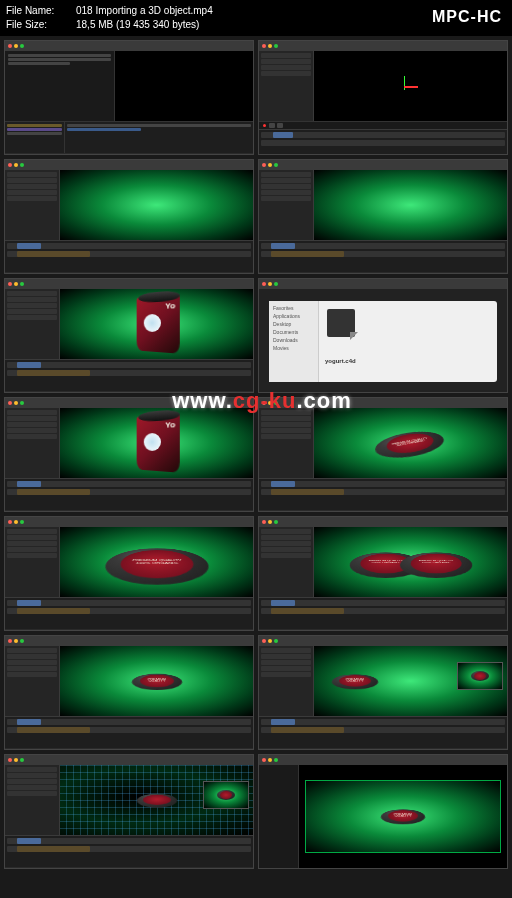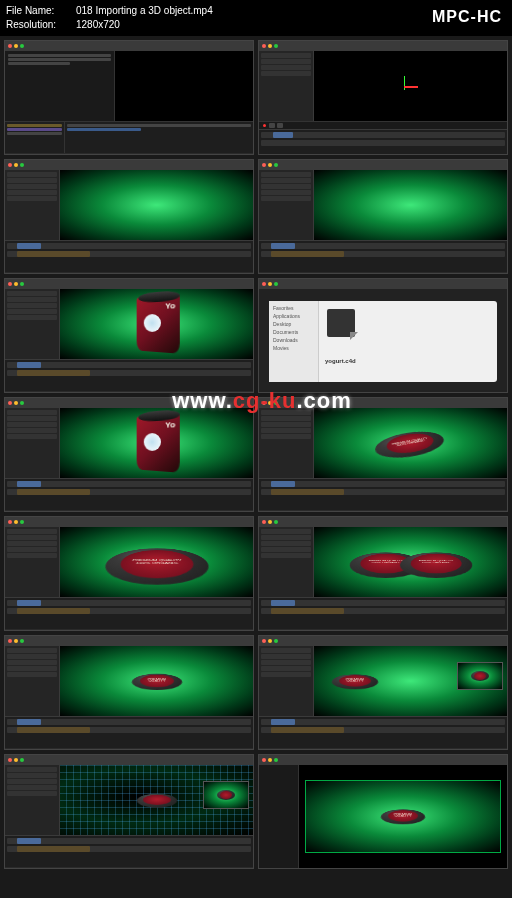--- a/index.html
+++ b/index.html
@@ -260,22 +260,22 @@
 </style>
 </head>
 <body>
 
 <div class="header">
   <div class="header-row">
       <span class="header-label">File Name:</span>
       <span>018 Importing a 3D object.mp4</span>
     </div>
   <div class="header-row">
-      <span class="header-label">Resolution:</span>
-      <span>1280x720</span>
+      <span class="header-label">File Size:</span>
+      <span>18,5 MB (19 435 340 bytes)</span>
     </div>
   <div class="player-name">MPC-HC</div>
 </div>
 
 <div class="grid">
 
   <div class="thumb">
     <div class="thumb-titlebar">
       <div class="traffic">
           <span class="dot dot-r"></span>

